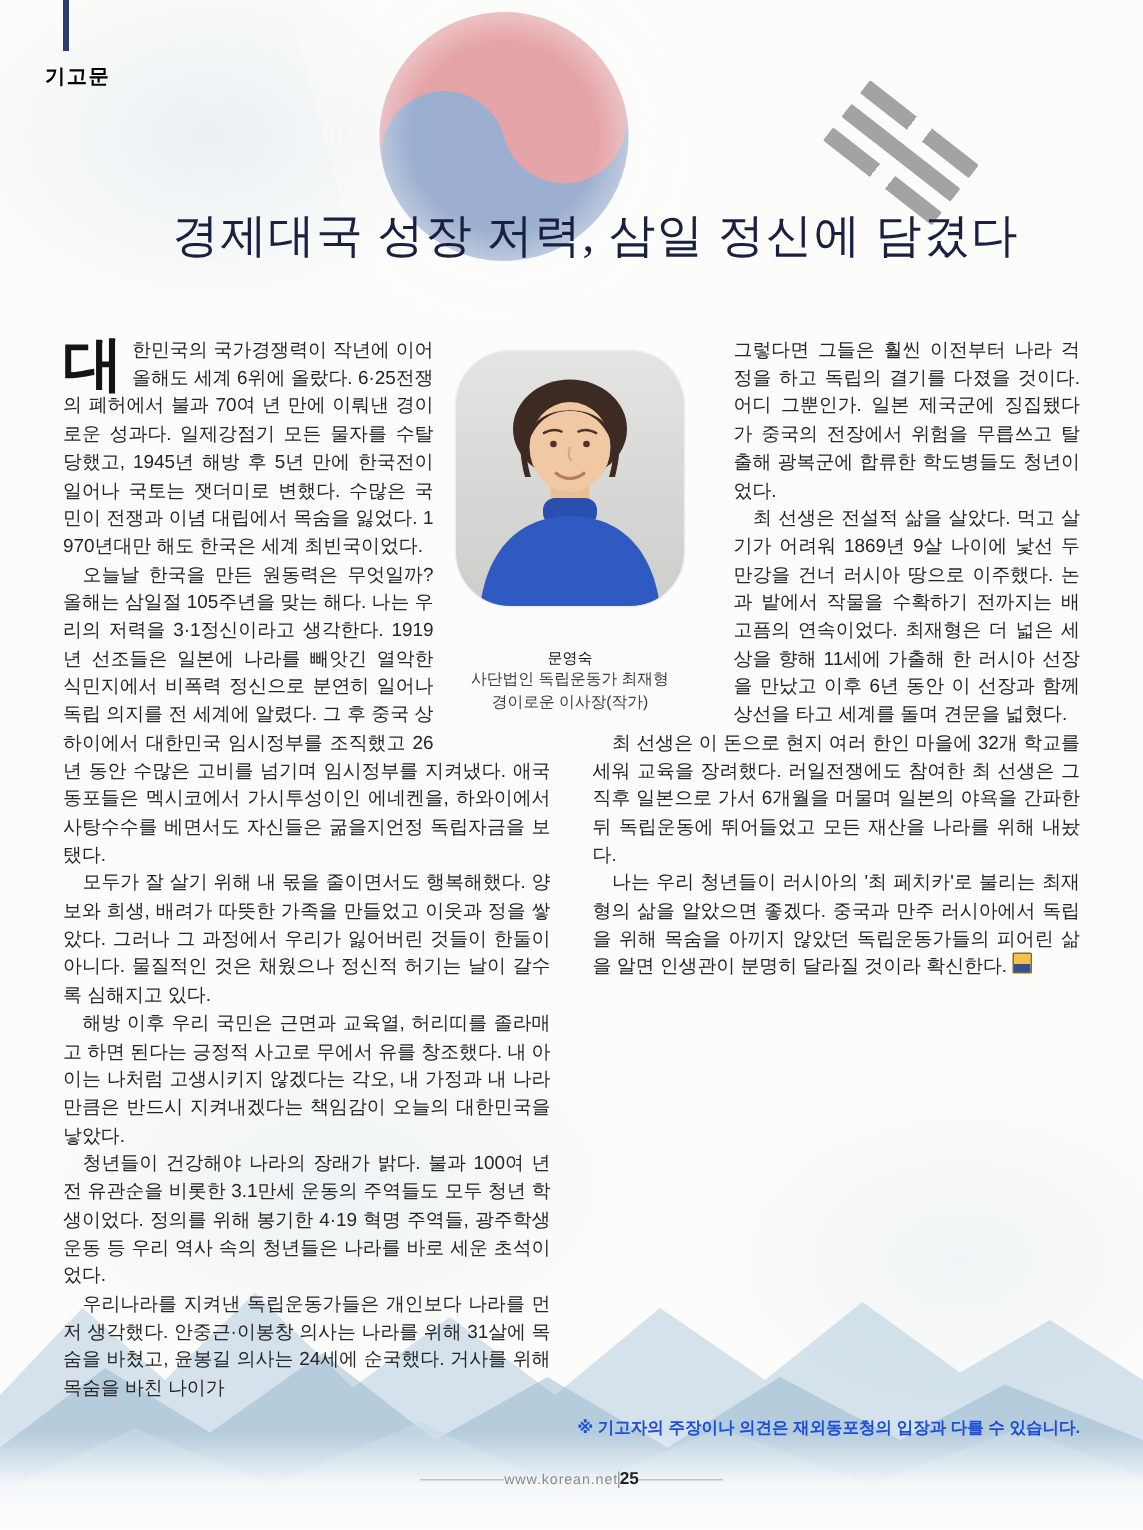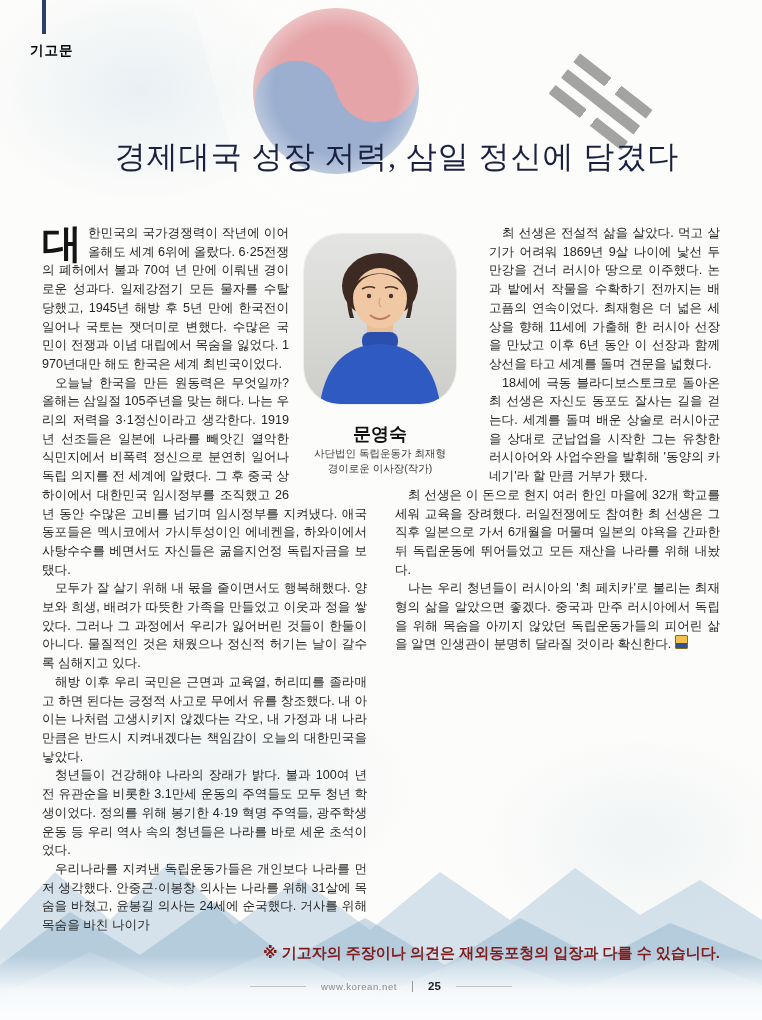--- a/index.html
+++ b/index.html
@@ -55,28 +55,28 @@
   .endmark{display:inline-block;width:11px;height:12px;margin-left:4px;vertical-align:-1px;
     background:linear-gradient(180deg,#f2c14e 0 55%,#31518f 55% 100%);
     border:1px solid #8a6a1f;border-radius:1px;}
 
   
   .photo-block{position:absolute;left:294px;top:234px;width:172px;margin:0;
     text-align:center;z-index:3;}
   .photo{width:152px;height:170px;margin:0 auto;border-radius:36px;overflow:hidden;
     box-shadow:0 0 0 1px rgba(0,0,0,.05);}
   .photo svg{display:block;width:100%;height:100%;}
-  .author-name{margin-top:18px;font-size:18px;font-weight:700;color:#111;}
+  .author-name{margin-top:28px;font-size:10px;font-weight:400;color:#111;}
   .author-title{font-size:10.5px;line-height:15px;color:#3c3c3c;}
 
   
   .disclaimer{position:absolute;right:42px;top:944px;z-index:2;
-    font-size:15px;font-weight:700;color:#7f1d1d;}
+    font-size:11px;font-weight:700;color:#1d4ed8;}
   .footer{position:absolute;left:0;top:980px;width:100%;z-index:3;
-    display:flex;align-items:center;justify-content:center;gap:15px;}
+    display:flex;align-items:center;justify-content:center;gap:0;}
   .footer .rule{width:56px;height:1px;background:#c3c3c3;}
   .footer-url{font-size:9.5px;color:#8a8a8a;letter-spacing:.6px;}
   .footer-divider{width:1px;height:11px;background:#9a9a9a;}
   .footer-page{font-size:11.5px;font-weight:700;color:#222;}
 </style>
 </head>
 <body>
 
 <div>
 
@@ -121,22 +121,22 @@
       <div class="spacer-l"></div>
       <p class="para"><span class="dropcap">대</span><span>한민국의 국가경쟁력이 작년에 이어 올해도 세계 6위에 올랐다. 6·25전쟁의 폐허에서 불과 70여 년 만에 이뤄낸 경이로운 성과다. 일제강점기 모든 물자를 수탈당했고, 1945년 해방 후 5년 만에 한국전이 일어나 국토는 잿더미로 변했다. 수많은 국민이 전쟁과 이념 대립에서 목숨을 잃었다. 1970년대만 해도 한국은 세계 최빈국이었다.</span></p>
       <p class="para indent">오늘날 한국을 만든 원동력은 무엇일까? 올해는 삼일절 105주년을 맞는 해다. 나는 우리의 저력을 3·1정신이라고 생각한다. 1919년 선조들은 일본에 나라를 빼앗긴 열악한 식민지에서 비폭력 정신으로 분연히 일어나 독립 의지를 전 세계에 알렸다. 그 후 중국 상하이에서 대한민국 임시정부를 조직했고 26년 동안 수많은 고비를 넘기며 임시정부를 지켜냈다. 애국 동포들은 멕시코에서 가시투성이인 에네켄을, 하와이에서 사탕수수를 베면서도 자신들은 굶을지언정 독립자금을 보탰다.</p>
       <p class="para indent">모두가 잘 살기 위해 내 몫을 줄이면서도 행복해했다. 양보와 희생, 배려가 따뜻한 가족을 만들었고 이웃과 정을 쌓았다. 그러나 그 과정에서 우리가 잃어버린 것들이 한둘이 아니다. 물질적인 것은 채웠으나 정신적 허기는 날이 갈수록 심해지고 있다.</p>
       <p class="para indent">해방 이후 우리 국민은 근면과 교육열, 허리띠를 졸라매고 하면 된다는 긍정적 사고로 무에서 유를 창조했다. 내 아이는 나처럼 고생시키지 않겠다는 각오, 내 가정과 내 나라만큼은 반드시 지켜내겠다는 책임감이 오늘의 대한민국을 낳았다.</p>
       <p class="para indent">청년들이 건강해야 나라의 장래가 밝다. 불과 100여 년 전 유관순을 비롯한 3.1만세 운동의 주역들도 모두 청년 학생이었다. 정의를 위해 봉기한 4·19 혁명 주역들, 광주학생운동 등 우리 역사 속의 청년들은 나라를 바로 세운 초석이었다.</p>
       <p class="para indent">우리나라를 지켜낸 독립운동가들은 개인보다 나라를 먼저 생각했다. 안중근·이봉창 의사는 나라를 위해 31살에 목숨을 바쳤고, 윤봉길 의사는 24세에 순국했다. 거사를 위해 목숨을 바친 나이가</p>
     </div>
     <div class="col">
       <div class="spacer-r"></div>
+      <p class="para">그렇다면 그들은 훨씬 이전부터 나라 걱정을 하고 독립의 결기를 다졌을 것이다. 어디 그뿐인가. 일본 제국군에 징집됐다가 중국의 전장에서 위험을 무릅쓰고 탈출해 광복군에 합류한 학도병들도 청년이었다.</p>
       <p class="para indent">최 선생은 전설적 삶을 살았다. 먹고 살기가 어려워 1869년 9살 나이에 낯선 두만강을 건너 러시아 땅으로 이주했다. 논과 밭에서 작물을 수확하기 전까지는 배고픔의 연속이었다. 최재형은 더 넓은 세상을 향해 11세에 가출해 한 러시아 선장을 만났고 이후 6년 동안 이 선장과 함께 상선을 타고 세계를 돌며 견문을 넓혔다.</p>
-      <p class="para indent">18세에 극동 블라디보스토크로 돌아온 최 선생은 자신도 동포도 잘사는 길을 걷는다. 세계를 돌며 배운 상술로 러시아군을 상대로 군납업을 시작한 그는 유창한 러시아어와 사업수완을 발휘해 '동양의 카네기'라 할 만큼 거부가 됐다.</p>
       <p class="para indent">최 선생은 이 돈으로 현지 여러 한인 마을에 32개 학교를 세워 교육을 장려했다. 러일전쟁에도 참여한 최 선생은 그 직후 일본으로 가서 6개월을 머물며 일본의 야욕을 간파한 뒤 독립운동에 뛰어들었고 모든 재산을 나라를 위해 내놨다.</p>
       <p class="para indent"><span>나는 우리 청년들이 러시아의 '최 페치카'로 불리는 최재형의 삶을 알았으면 좋겠다. 중국과 만주 러시아에서 독립을 위해 목숨을 아끼지 않았던 독립운동가들의 피어린 삶을 알면 인생관이 분명히 달라질 것이라 확신한다.</span><span class="endmark"></span></p>
     </div>
   </div>
 
   <figure class="photo-block">
     <div class="photo">
       <svg viewBox="0 0 152 170">
         <defs>
           <linearGradient id="pg" x1="0" y1="0" x2="0" y2="1">

